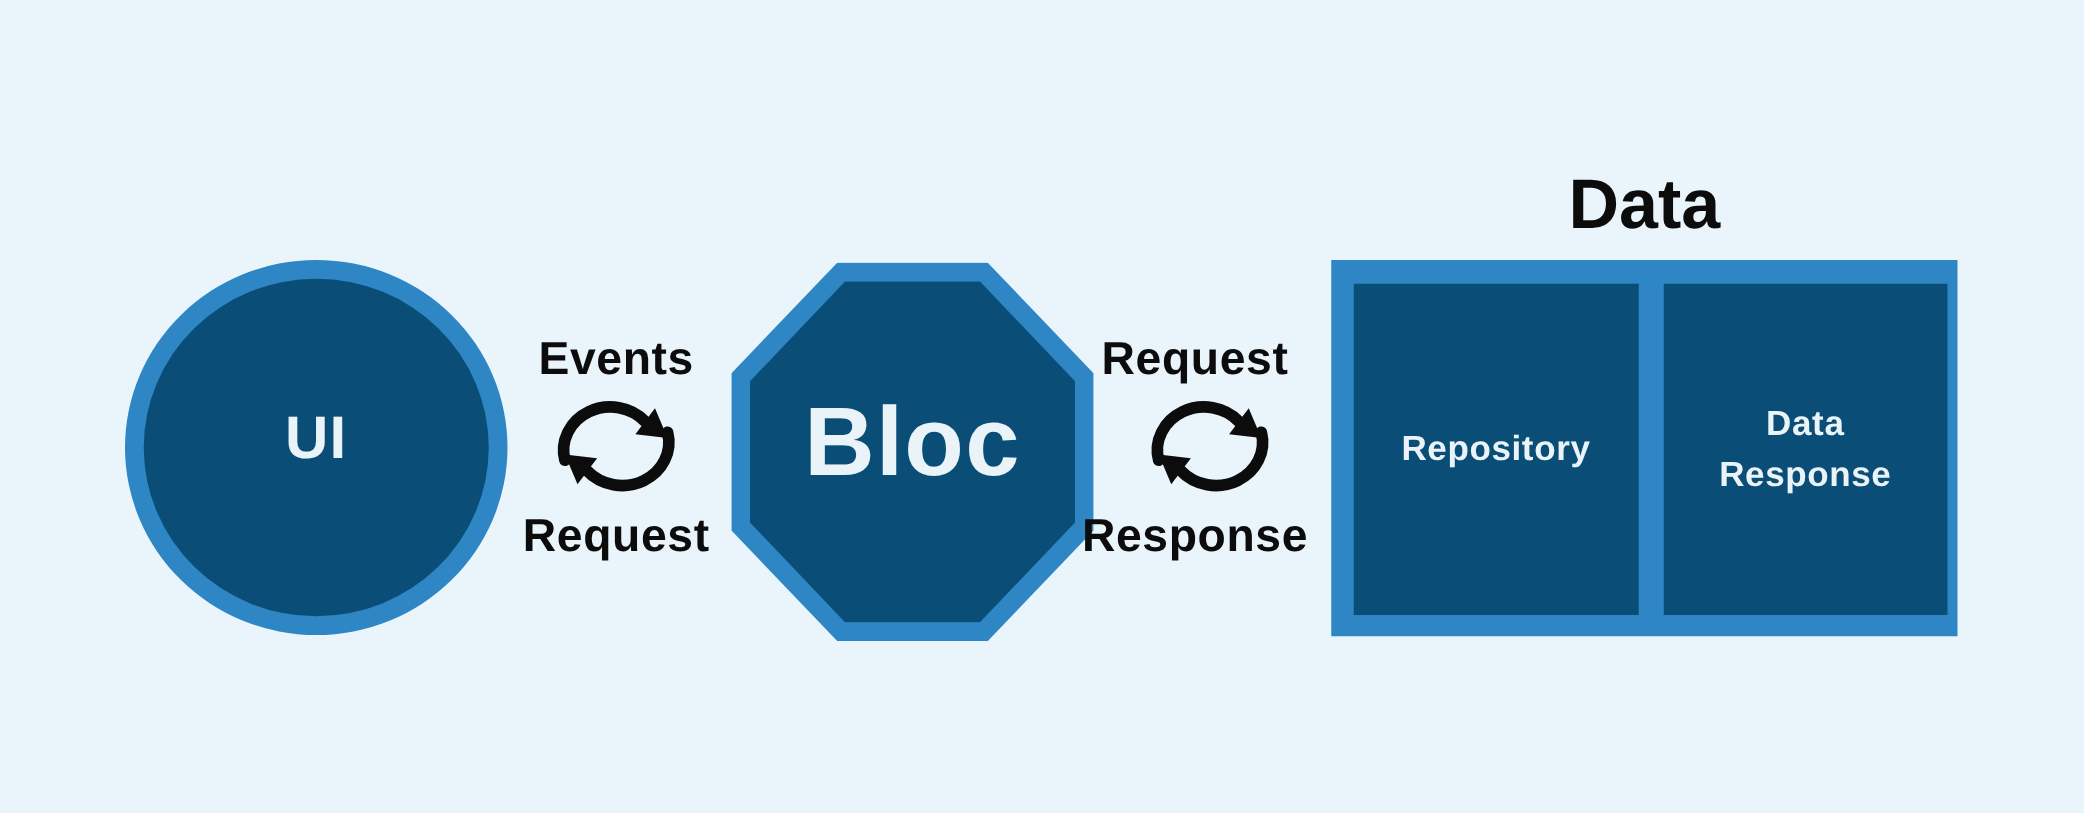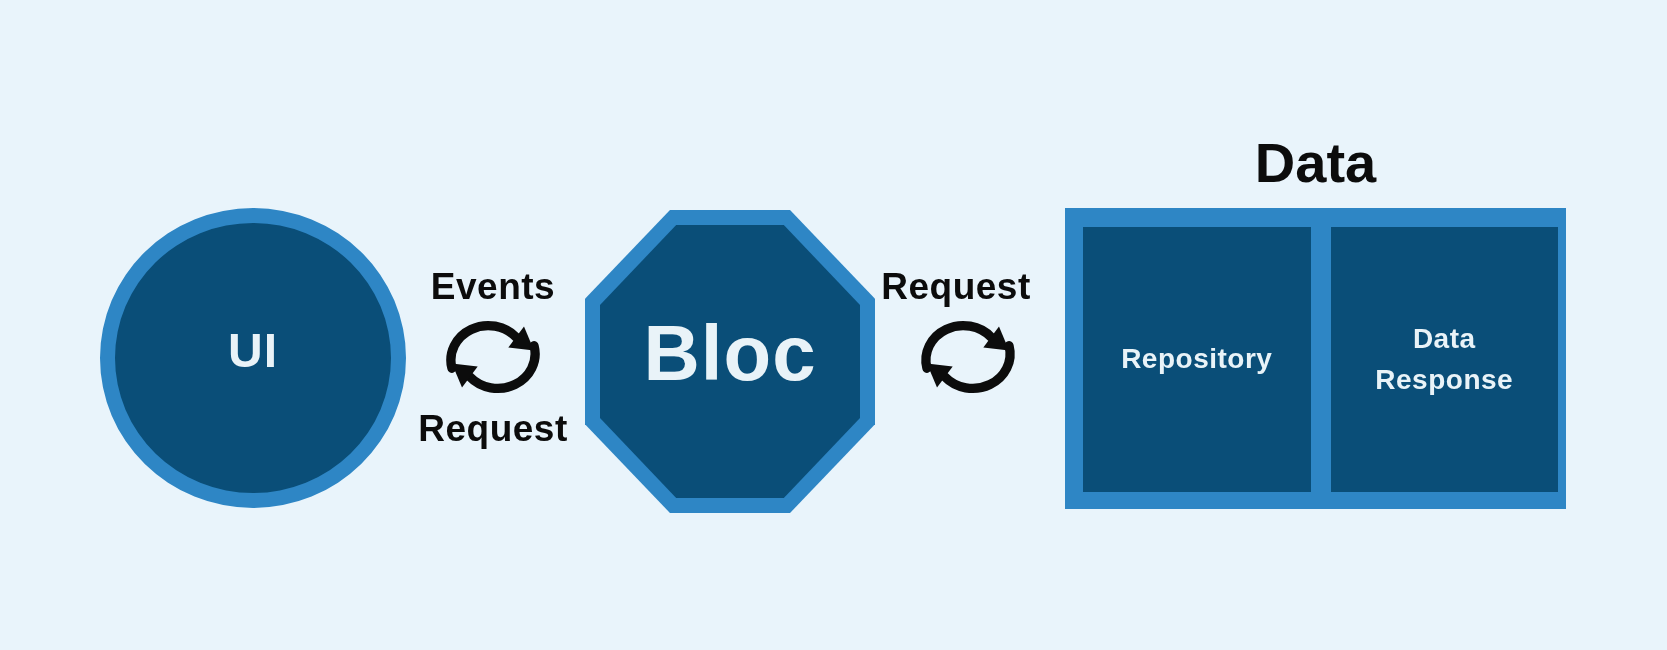--- a/index.html
+++ b/index.html
@@ -128,20 +128,21 @@
 
   <div class="flow-label flow2 flow-top">Request</div>
   <div class="sync-icon flow2i">
     <svg viewBox="0 0 120 96" aria-hidden="true">
       <path d="M 16,60 A 40,37 0 0 1 85,27" fill="none" stroke="currentColor" stroke-width="10" stroke-linecap="round"></path>
       <polygon points="104,41 76.4,37.8 93.2,15.4" fill="currentColor"></polygon>
       <path d="M 104,36 A 40,37 0 0 1 35,69" fill="none" stroke="currentColor" stroke-width="10" stroke-linecap="round"></path>
       <polygon points="16,55 43.6,58.2 26.8,80.6" fill="currentColor"></polygon>
     </svg>
   </div>
+  <div class="flow-label flow2 flow-bottom">Response</div>
 
   <div class="data-title">Data</div>
   <div class="data-box">
     <div class="data-child">
       <span class="child-label">Repository</span>
     </div>
     <div class="data-child">
       <span class="child-label narrow">Data Response</span>
     </div>
   </div>

